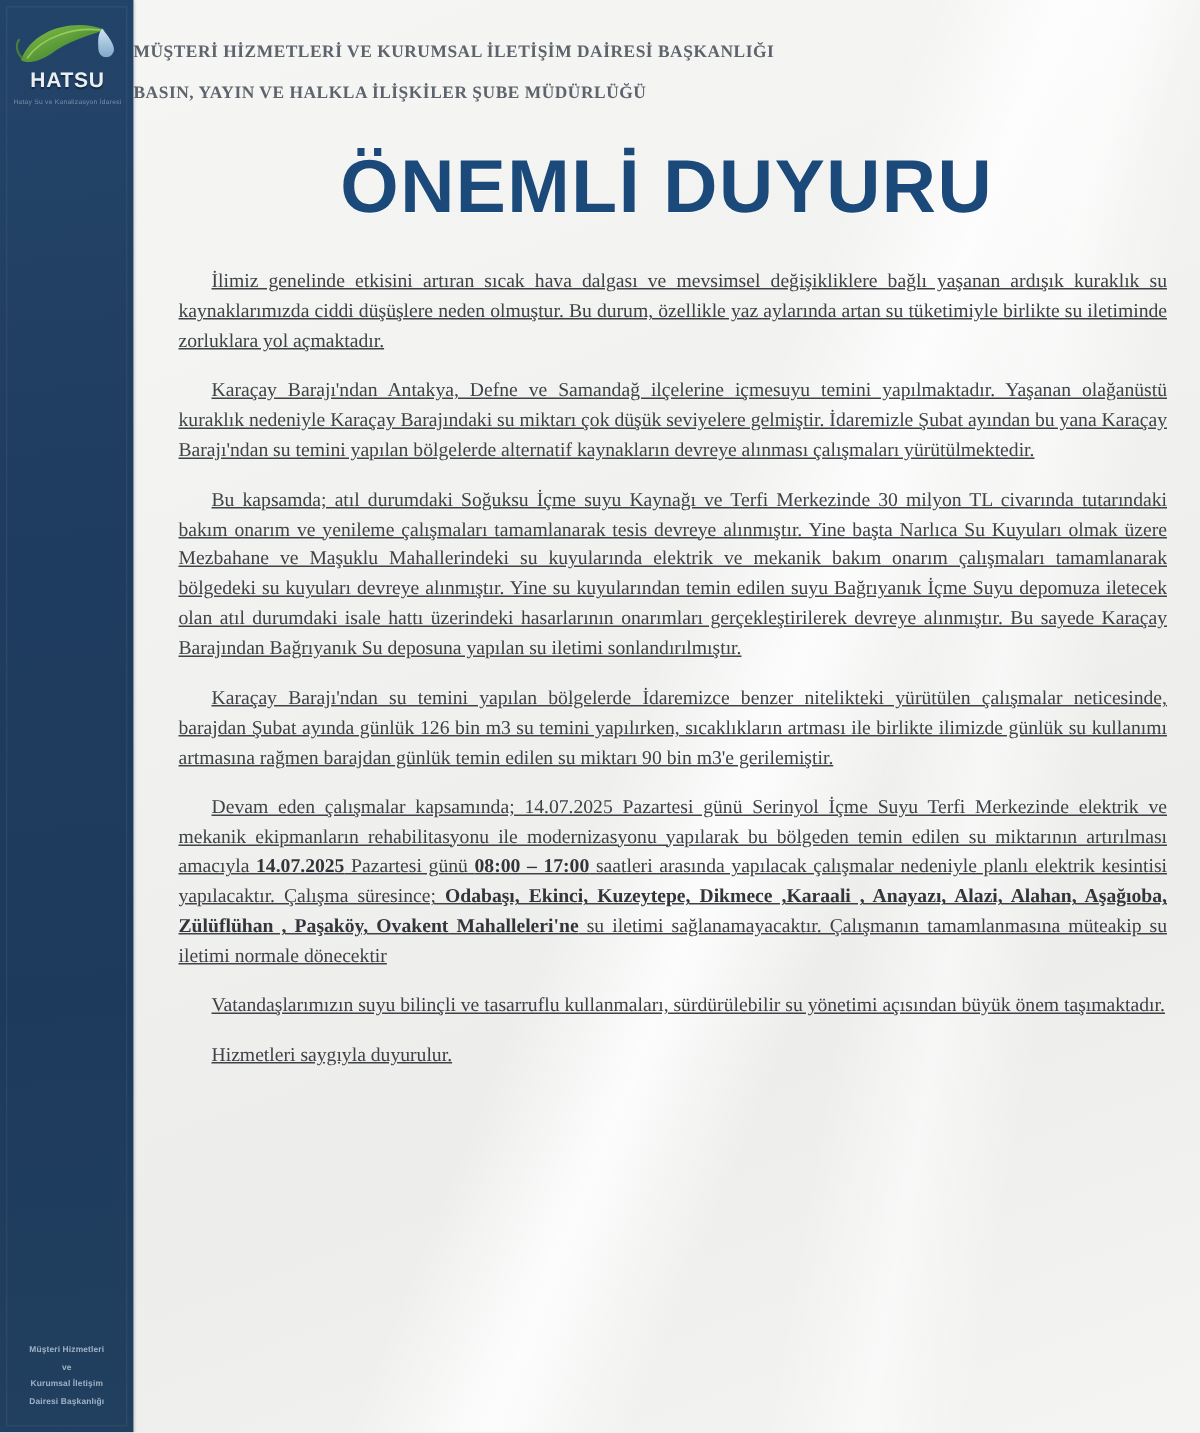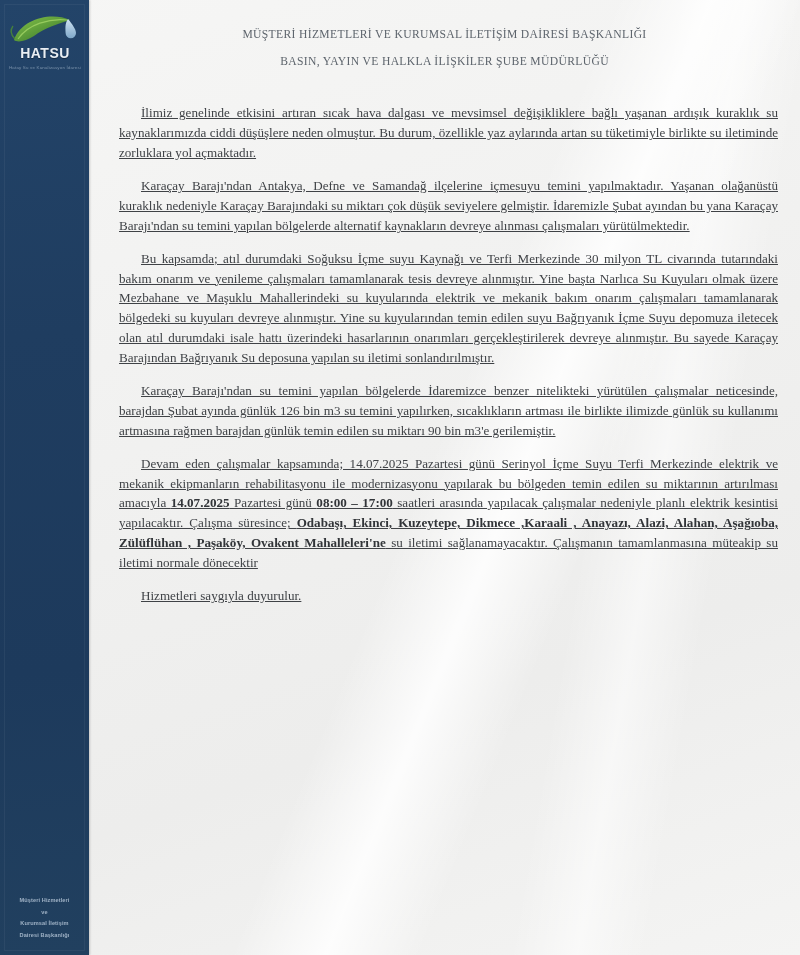--- a/index.html
+++ b/index.html
@@ -106,24 +106,23 @@
   .content {
     position: absolute;
     left: 89px;
     top: 0;
     width: 711px;
     height: 955px;
   }
 
   .header {
     margin-top: 22px;
-    text-align: center;
     color: #5d646c;
     font-family: "Liberation Serif", serif;
-    font-weight: normal;
+    font-weight: bold;
     font-size: 11.6px;
     letter-spacing: 0.35px;
     line-height: 2.3;
   }
   .header div { white-space: nowrap; }
 
   .title {
     margin-top: 24px;
     text-align: center;
     color: #1b4a7a;
@@ -190,24 +189,26 @@
     </div>
   </div>
 
   <div class="content">
 
     <div class="header">
       <div>MÜŞTERİ HİZMETLERİ VE KURUMSAL İLETİŞİM DAİRESİ BAŞKANLIĞI</div>
       <div>BASIN, YAYIN VE HALKLA İLİŞKİLER ŞUBE MÜDÜRLÜĞÜ</div>
     </div>
 
+    <div class="title">ÖNEMLİ DUYURU</div>
 
     <div class="body-text">
       <p>İlimiz genelinde etkisini artıran sıcak hava dalgası ve mevsimsel değişikliklere bağlı yaşanan ardışık kuraklık su kaynaklarımızda ciddi düşüşlere neden olmuştur. Bu durum, özellikle yaz aylarında artan su tüketimiyle birlikte su iletiminde zorluklara yol açmaktadır.</p>
       <p>Karaçay Barajı'ndan Antakya, Defne ve Samandağ ilçelerine içmesuyu temini yapılmaktadır. Yaşanan olağanüstü kuraklık nedeniyle Karaçay Barajındaki su miktarı çok düşük seviyelere gelmiştir. İdaremizle Şubat ayından bu yana Karaçay Barajı'ndan su temini yapılan bölgelerde alternatif kaynakların devreye alınması çalışmaları yürütülmektedir.</p>
       <p>Bu kapsamda; atıl durumdaki Soğuksu İçme suyu Kaynağı ve Terfi Merkezinde 30 milyon TL civarında tutarındaki bakım onarım ve yenileme çalışmaları tamamlanarak tesis devreye alınmıştır.  Yine başta Narlıca Su Kuyuları olmak üzere Mezbahane ve Maşuklu Mahallerindeki  su kuyularında elektrik ve mekanik bakım onarım çalışmaları tamamlanarak bölgedeki su kuyuları devreye alınmıştır. Yine su kuyularından temin edilen suyu Bağrıyanık İçme Suyu depomuza iletecek olan atıl durumdaki isale hattı üzerindeki hasarlarının onarımları gerçekleştirilerek devreye alınmıştır. Bu sayede Karaçay Barajından Bağrıyanık Su deposuna yapılan su iletimi sonlandırılmıştır.</p>
       <p>Karaçay Barajı'ndan su temini yapılan bölgelerde İdaremizce benzer nitelikteki yürütülen çalışmalar neticesinde, barajdan Şubat ayında günlük 126 bin m3 su temini yapılırken, sıcaklıkların artması ile birlikte ilimizde günlük su kullanımı artmasına rağmen barajdan günlük temin edilen su miktarı 90 bin m3'e gerilemiştir.</p>
       <p><span>Devam eden çalışmalar kapsamında; 14.07.2025 Pazartesi günü Serinyol İçme Suyu Terfi Merkezinde elektrik ve mekanik ekipmanların rehabilitasyonu ile modernizasyonu yapılarak bu bölgeden temin edilen su miktarının artırılması amacıyla </span><b>14.07.2025</b><span> Pazartesi günü </span><b>08:00 – 17:00</b><span> saatleri arasında yapılacak çalışmalar nedeniyle planlı elektrik kesintisi yapılacaktır. Çalışma süresince; </span><b>Odabaşı, Ekinci, Kuzeytepe, Dikmece ,Karaali , Anayazı, Alazi, Alahan, Aşağıoba, Zülüflühan , Paşaköy, Ovakent Mahalleleri'ne</b><span> su iletimi sağlanamayacaktır. Çalışmanın tamamlanmasına müteakip su iletimi normale dönecektir</span></p>
+      <p>Vatandaşlarımızın suyu bilinçli ve tasarruflu kullanmaları, sürdürülebilir su yönetimi açısından büyük önem taşımaktadır.</p>
       <p>Hizmetleri saygıyla duyurulur.</p>
     </div>
 
   </div>
 </div>
 
 </body></html>

